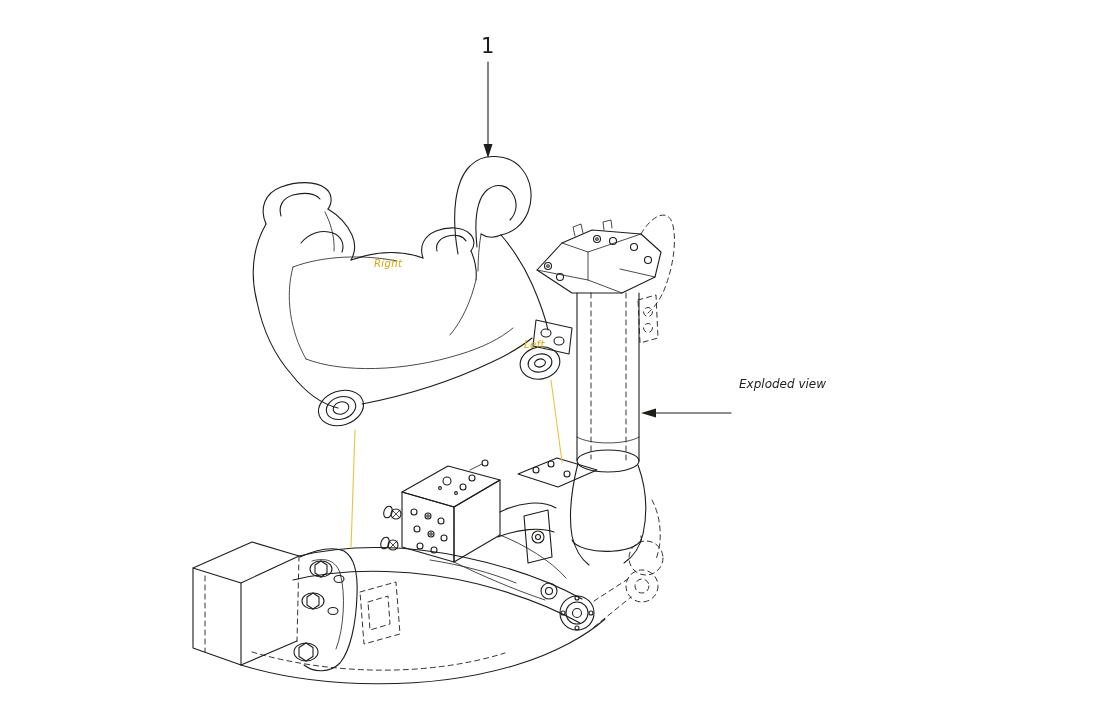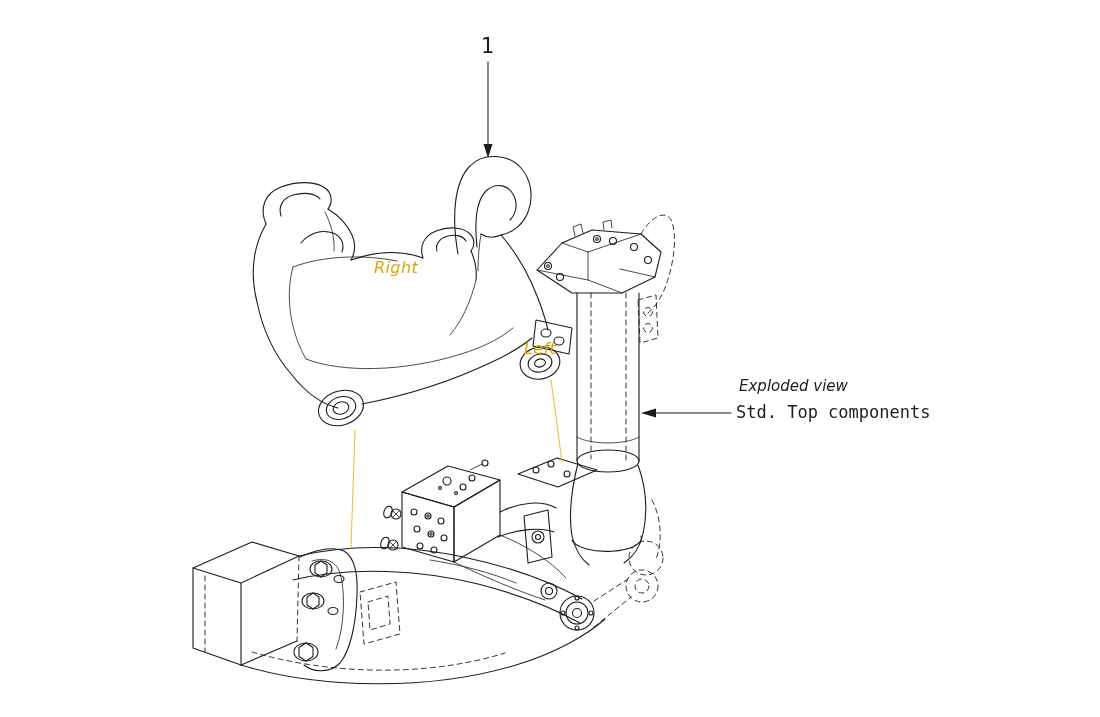--- a/index.html
+++ b/index.html
@@ -26,29 +26,29 @@
   }
   .draw .dashed { stroke-dasharray: 5 4; stroke-width: 0.9; }
   .draw .thin { stroke-width: 0.8; }
   .draw .leader path { stroke: var(--leader-line, #e8c43c); stroke-width: 1.1; }
   .draw .arrowhead { fill: var(--line, #1d1d1b); stroke: none; }
 
   .label { position: absolute; white-space: nowrap; color: var(--line, #1d1d1b); }
   .item-number { left: 481px; top: 34px; font-size: 21px; }
   .cad-accent {
     color: var(--accent-label, #dea50b);
-    font-size: 16px;
+    font-size: 10px;
     font-style: italic;
     letter-spacing: 0.4px;
   }
   .right-label { left: 374px; top: 258px; }
   .left-label  { left: 524px; top: 299px; margin-top: 40px; }
   .caption-title {
     left: 739px; top: 377px;
-    font-size: 15px; font-style: italic;
+    font-size: 12px; font-style: italic;
   }
   .caption-subtitle {
     left: 736px; top: 402px;
     font-size: 17px;
     font-family: "DejaVu Sans Mono", monospace;
   }
 </style>
 </head>
 <body>
 
@@ -258,15 +258,14 @@
   </svg>
 
   <div class="label item-number">1</div>
 
   <div class="label cad-accent right-label">Right</div>
 
   <div class="label cad-accent left-label">Left</div>
 
   <div class="label caption-title">Exploded view</div>
 
-  <div class="label caption-subtitle">Std. Top components</div>
 
 </div>
 
 </body></html>

